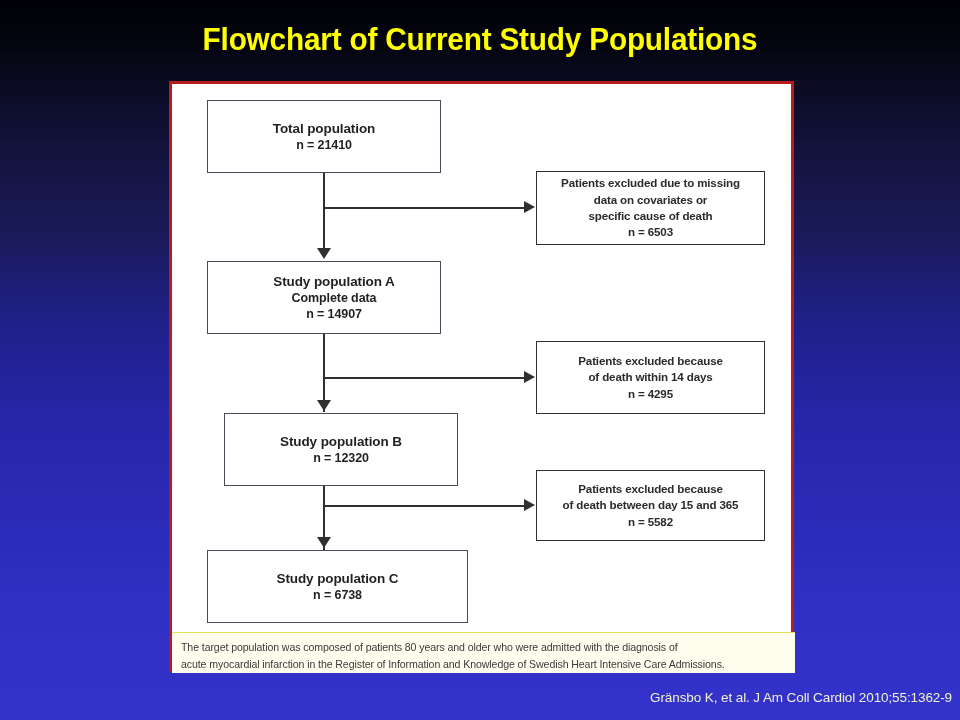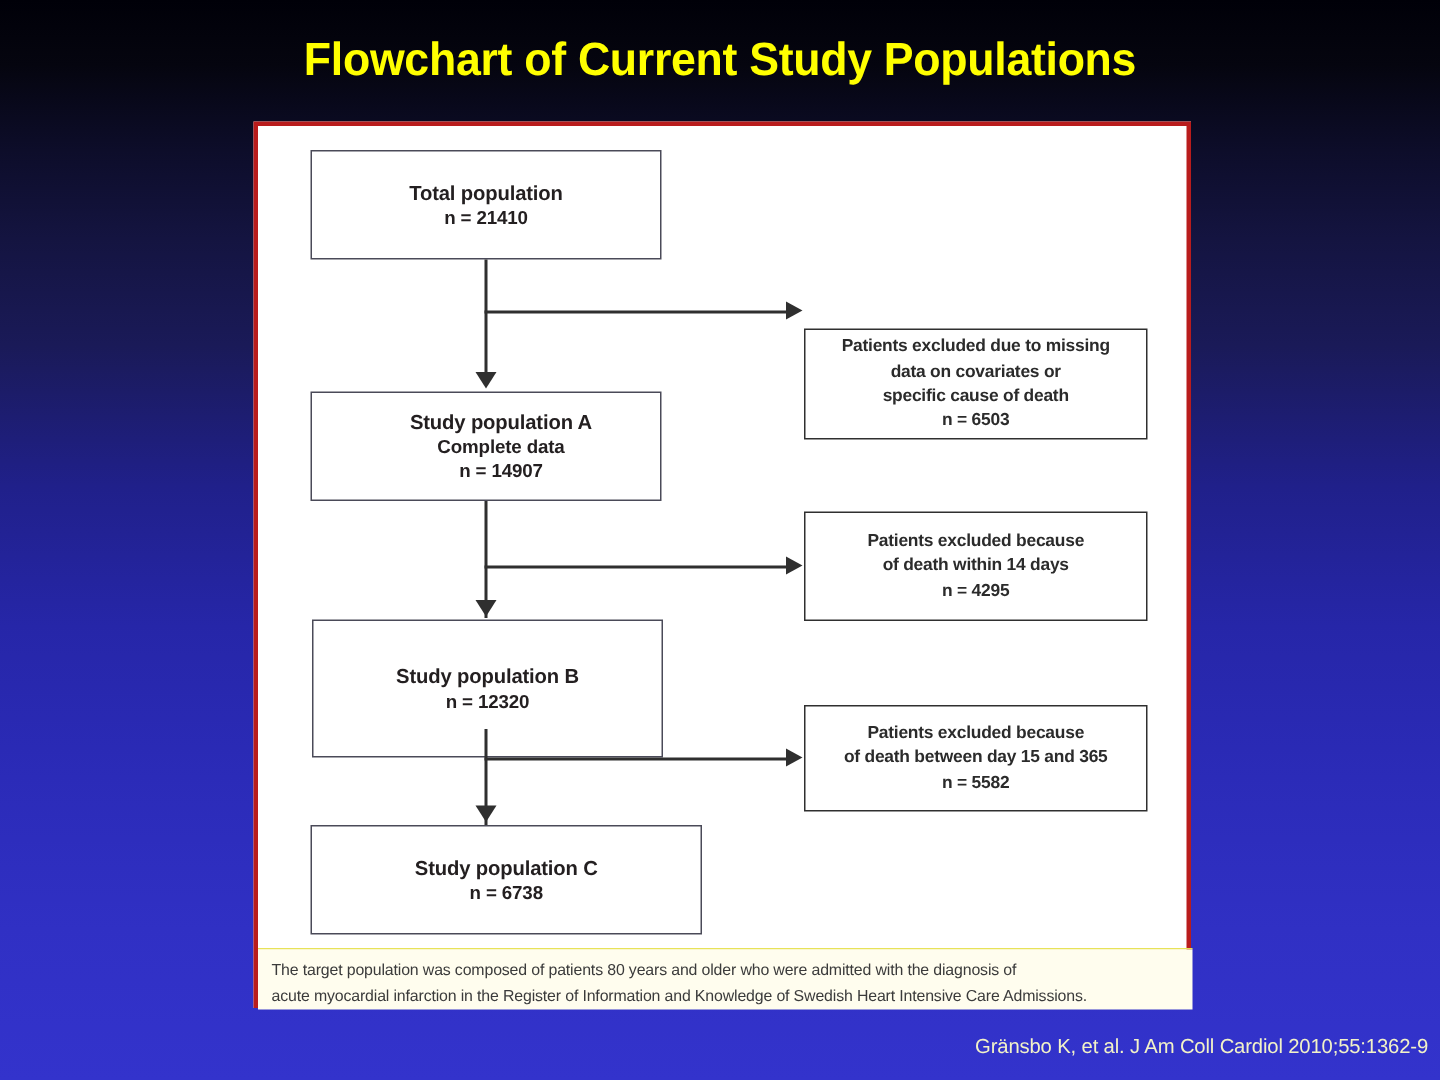--- a/index.html
+++ b/index.html
@@ -85,23 +85,23 @@
     font-size: 11.6px;
     font-weight: bold;
     letter-spacing: -0.15px;
     color: #2b2b2b;
     line-height: 1.42;
   }
 
   
   #box-total   { left: 35px;  top: 16px;  width: 234px; height: 73px; }
   #box-pop-a   { left: 35px;  top: 177px; width: 234px; height: 73px; padding-left: 20px; }
-  #box-pop-b   { left: 36px;  top: 329px; width: 234px; height: 92px; }
+  #box-pop-b   { left: 52px;  top: 329px; width: 234px; height: 73px; }
   #box-pop-c   { left: 35px;  top: 466px; width: 261px; height: 73px; }
-  #box-excl-1  { left: 364px; top: 87px;  width: 229px; height: 74px; margin-top: 48px; }
+  #box-excl-1  { left: 364px; top: 87px;  width: 229px; height: 74px; }
   #box-excl-2  { left: 364px; top: 257px; width: 229px; height: 73px; }
   #box-excl-3  { left: 364px; top: 386px; width: 229px; height: 71px; }
 
   
   .vline {
     position: absolute;
     width: 2px;
     background: #2f2f2f;
   }
   .hline {

